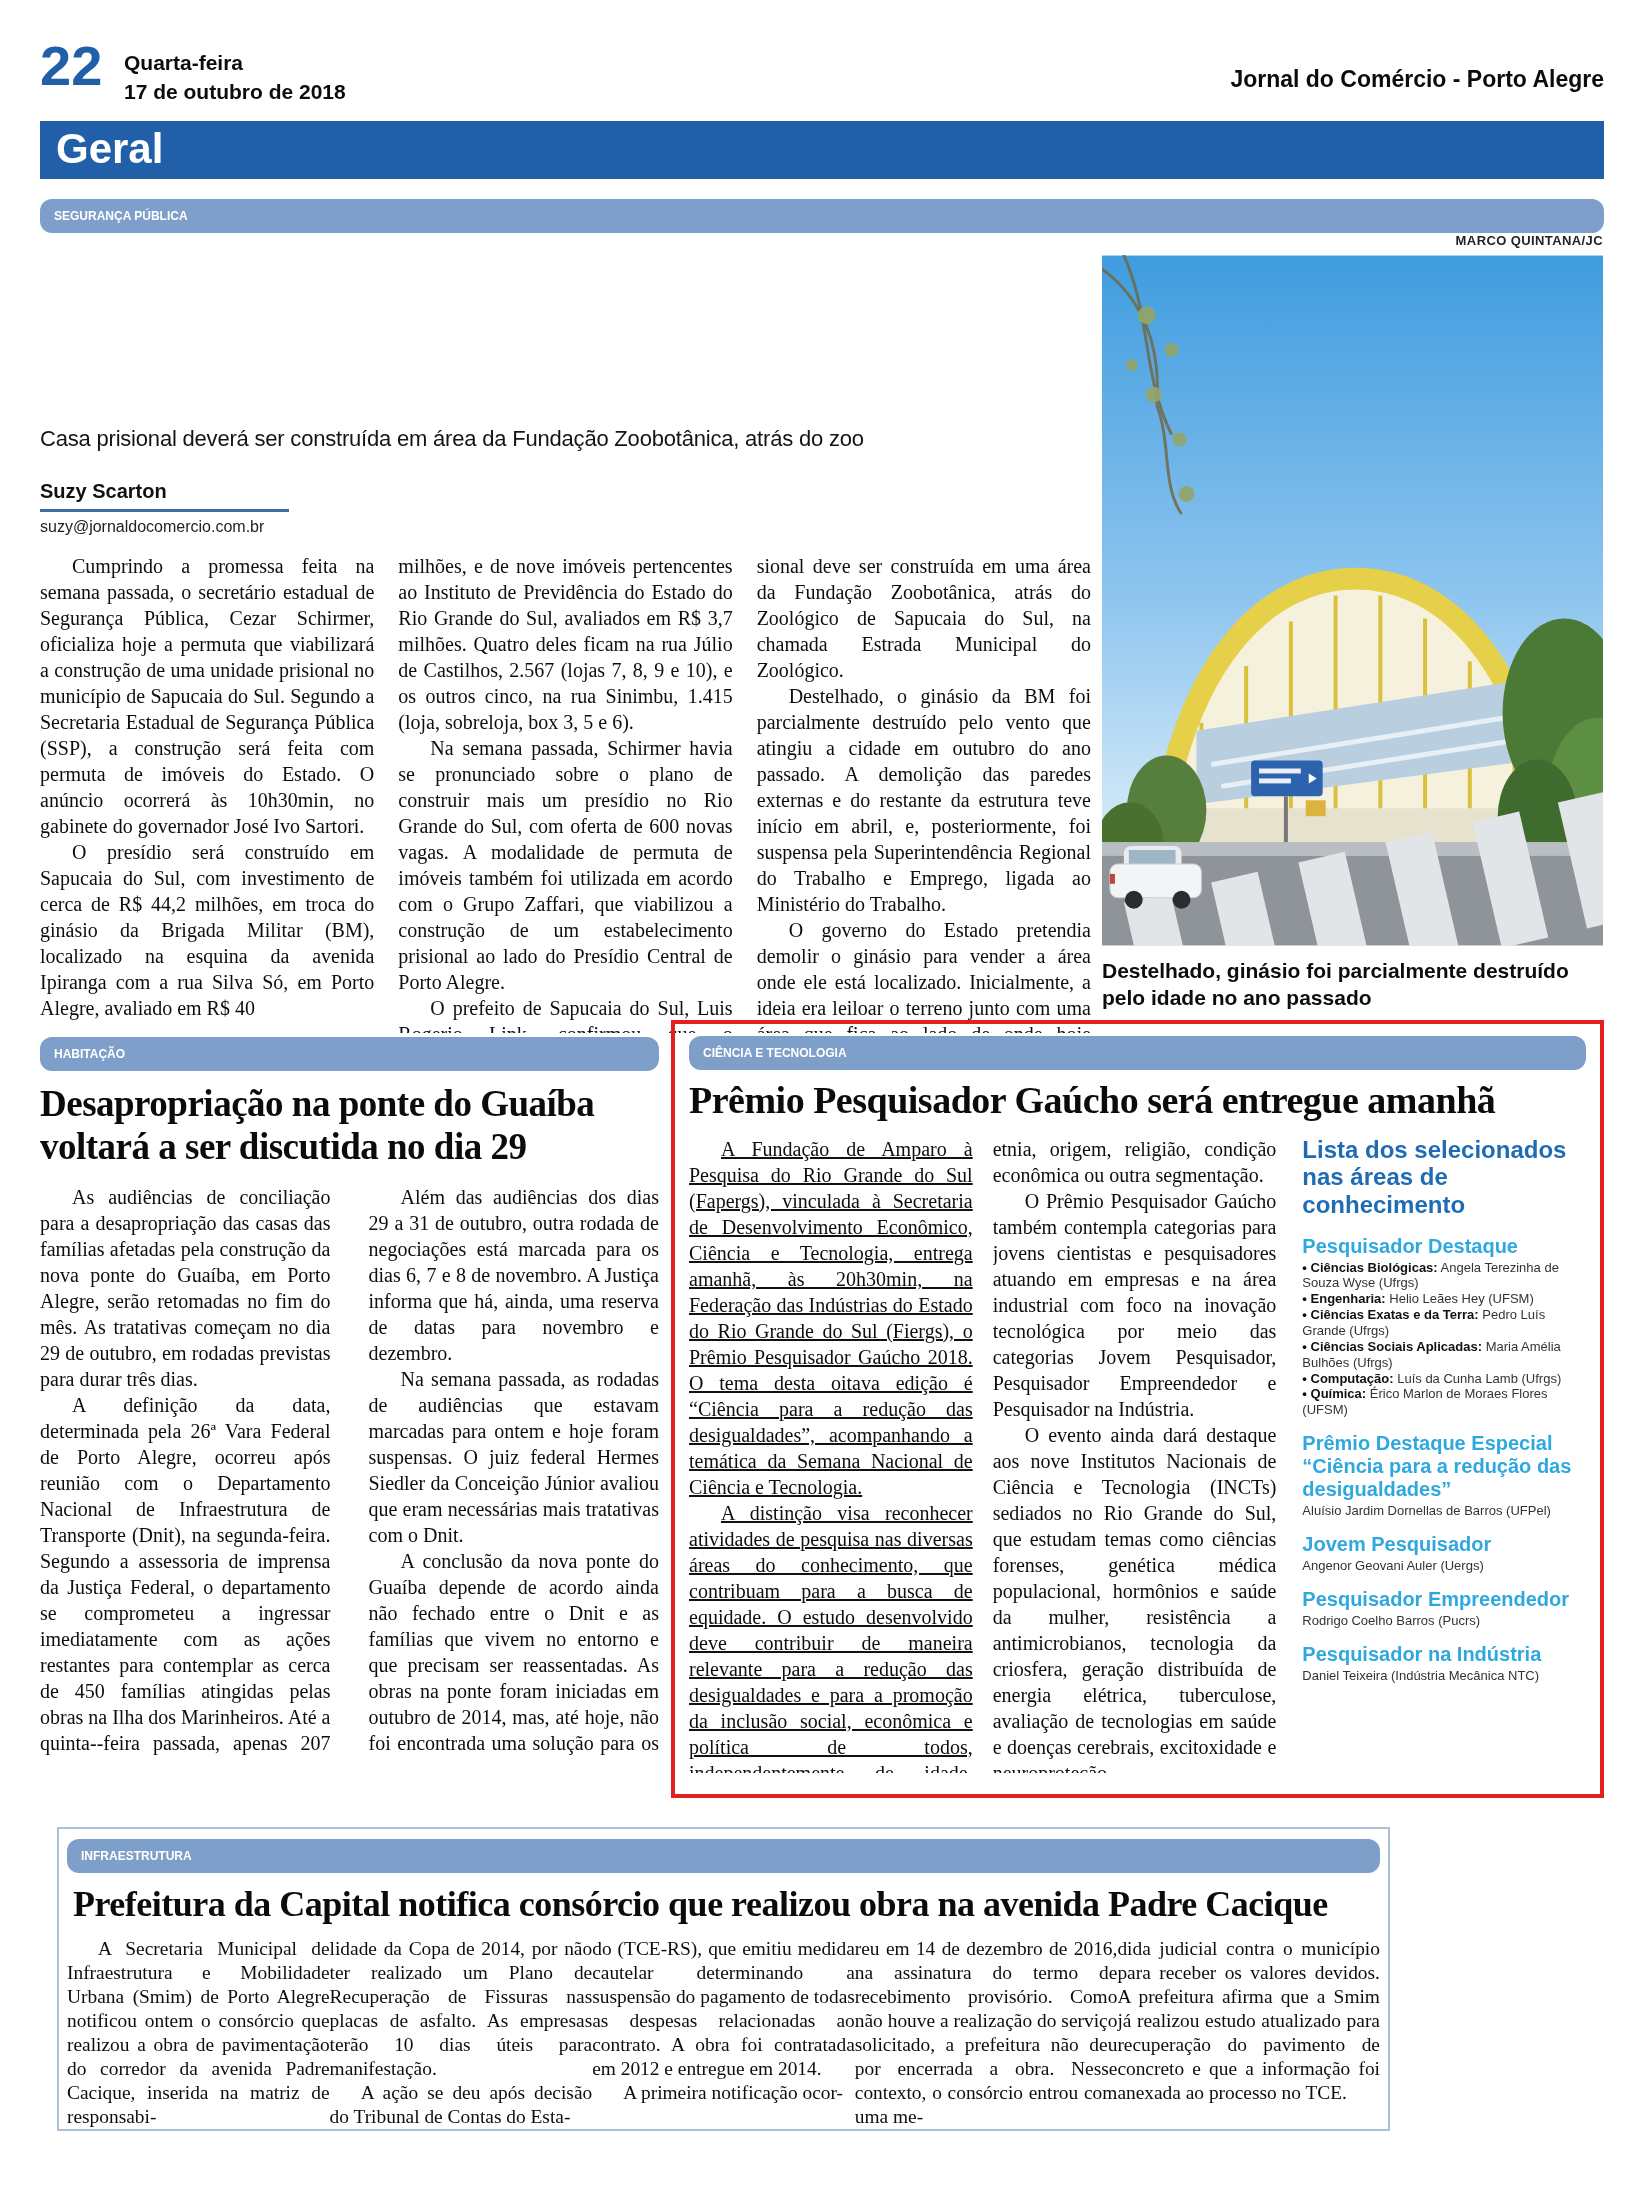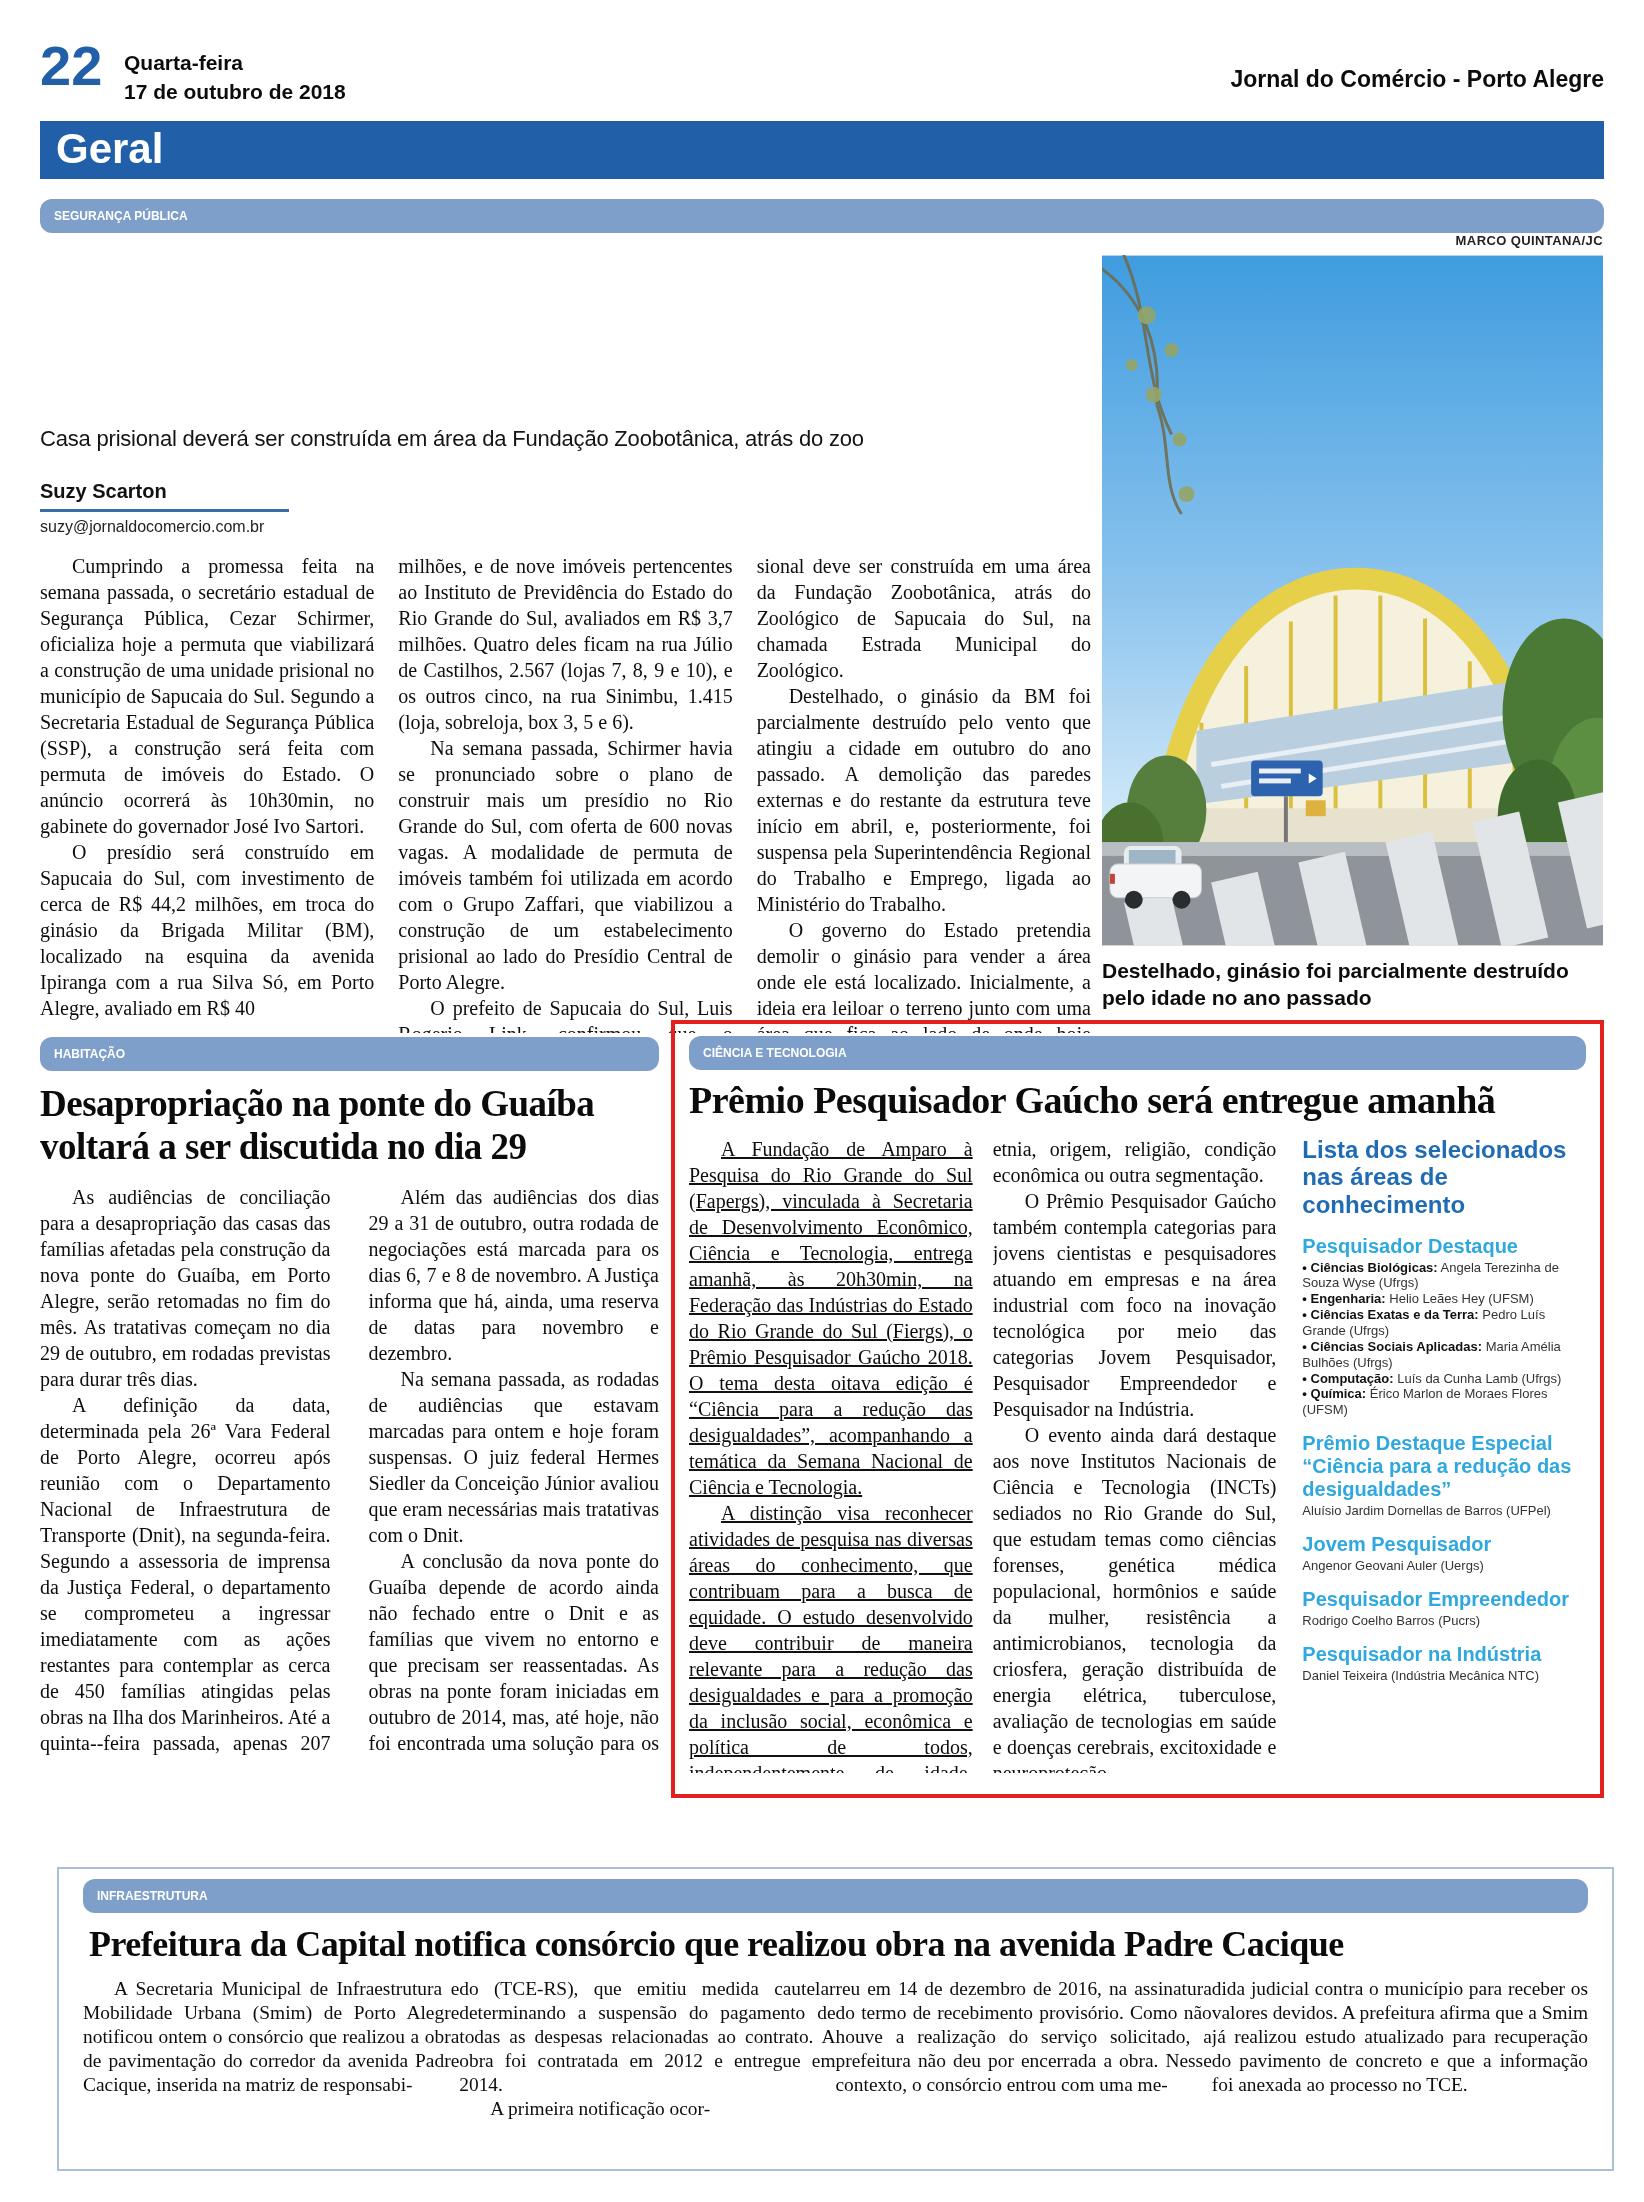--- a/index.html
+++ b/index.html
@@ -47,22 +47,22 @@
   .a3-row{display:flex;gap:20px;}
   .a3-col1{width:277px;text-decoration:underline;}.a3-col2{width:287px;}
   .a3-col1,.a3-col2{overflow:hidden;height:637px;}
   .sidebar{flex:1;padding-left:6px;}
   .sb-title{font-size:24px;font-weight:bold;color:#1f6cb4;line-height:1.15;margin-bottom:16px;}
   .sb-head{font-size:20px;font-weight:bold;color:#2fa8df;line-height:1.15;margin:14px 0 2px 0;}
   .sb-item{font-size:13px;line-height:1.22;margin:0;color:#333;}
   .sb-item b{color:#111;}
   .sb-item.bulleted b::before{content:"• ";}
   
-  .a4{position:absolute;left:57px;top:1827px;width:1557px;height:304px;border:2px solid #a9c0d6;
-      box-sizing:border-box;padding:10px 24px;margin-top:40px;}
+  .a4{position:absolute;left:57px;top:1827px;width:1333px;height:304px;border:2px solid #a9c0d6;
+      box-sizing:border-box;padding:10px 8px;}
   .a4 h2{font-family:"Liberation Serif",serif;font-size:36px;font-weight:bold;letter-spacing:-0.5px;
          margin:10px 0 12px 6px;color:#0b0b0b;}
   .a4-body{height:199px;}
   .a4-body .col p{font-size:19.4px;line-height:24px;}
 </style>
 </head>
 <body>
 
 <div class="page">
 
@@ -247,20 +247,24 @@
   </div>
 
   <div class="a4">
     <div class="kicker">INFRAESTRUTURA</div>
     <h2>Prefeitura da Capital notifica consórcio que realizou obra na avenida Padre Cacique</h2>
     <div class="body-cols a4-body">
       <div class="col">
           <p>A Secretaria Municipal de Infraestrutura e Mobilidade Urbana (Smim) de Porto Alegre notificou ontem o consórcio que realizou a obra de pavimentação do corredor da avenida Padre Cacique, inserida na matriz de responsabi-</p>
         </div>
       <div class="col">
+          <p class="flush">lidade da Copa de 2014, por não ter realizado um Plano de Recuperação de Fissuras nas placas de asfalto. As empresas terão 10 dias úteis para manifestação.</p>
+          <p>A ação se deu após decisão do Tribunal de Contas do Esta-</p>
+        </div>
+      <div class="col">
           <p class="flush">do (TCE-RS), que emitiu medida cautelar determinando a suspensão do pagamento de todas as despesas relacionadas ao contrato. A obra foi contratada em 2012 e entregue em 2014.</p>
           <p>A primeira notificação ocor-</p>
         </div>
       <div class="col">
           <p class="flush">reu em 14 de dezembro de 2016, na assinatura do termo de recebimento provisório. Como não houve a realização do serviço solicitado, a prefeitura não deu por encerrada a obra. Nesse contexto, o consórcio entrou com uma me-</p>
         </div>
       <div class="col">
           <p class="flush">dida judicial contra o município para receber os valores devidos. A prefeitura afirma que a Smim já realizou estudo atualizado para recuperação do pavimento de concreto e que a informação foi anexada ao processo no TCE.</p>
         </div>
     </div>

